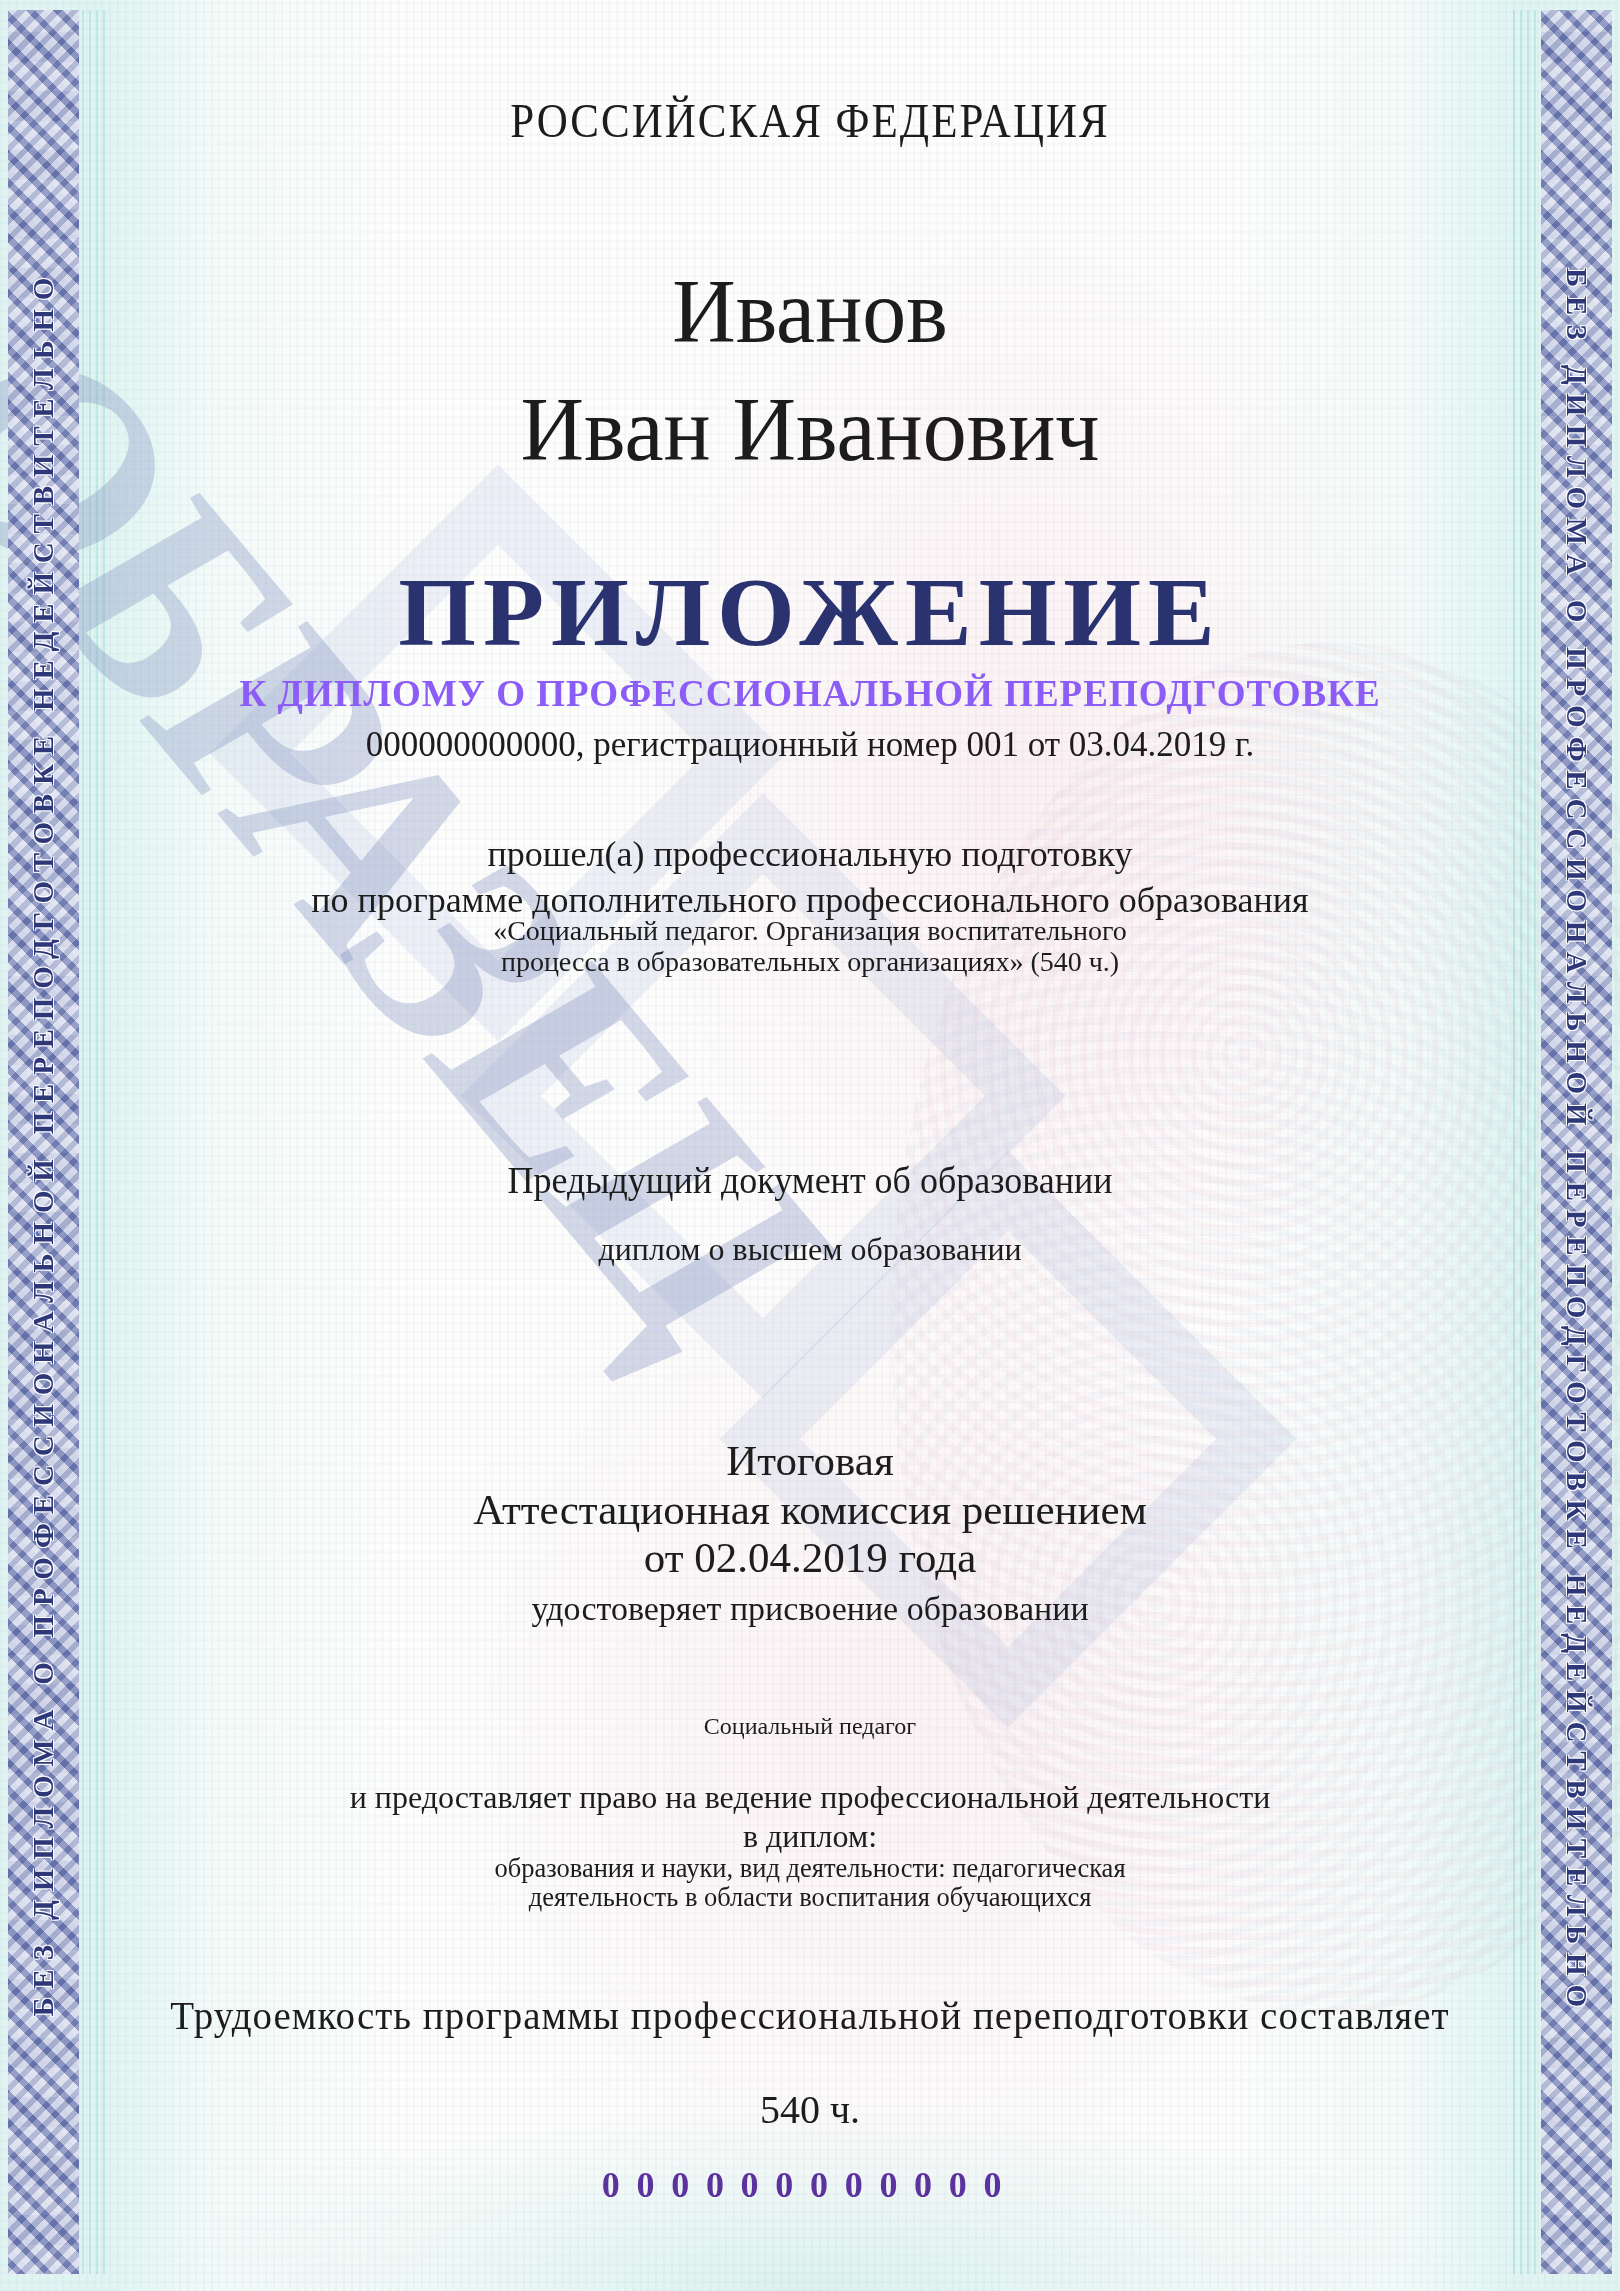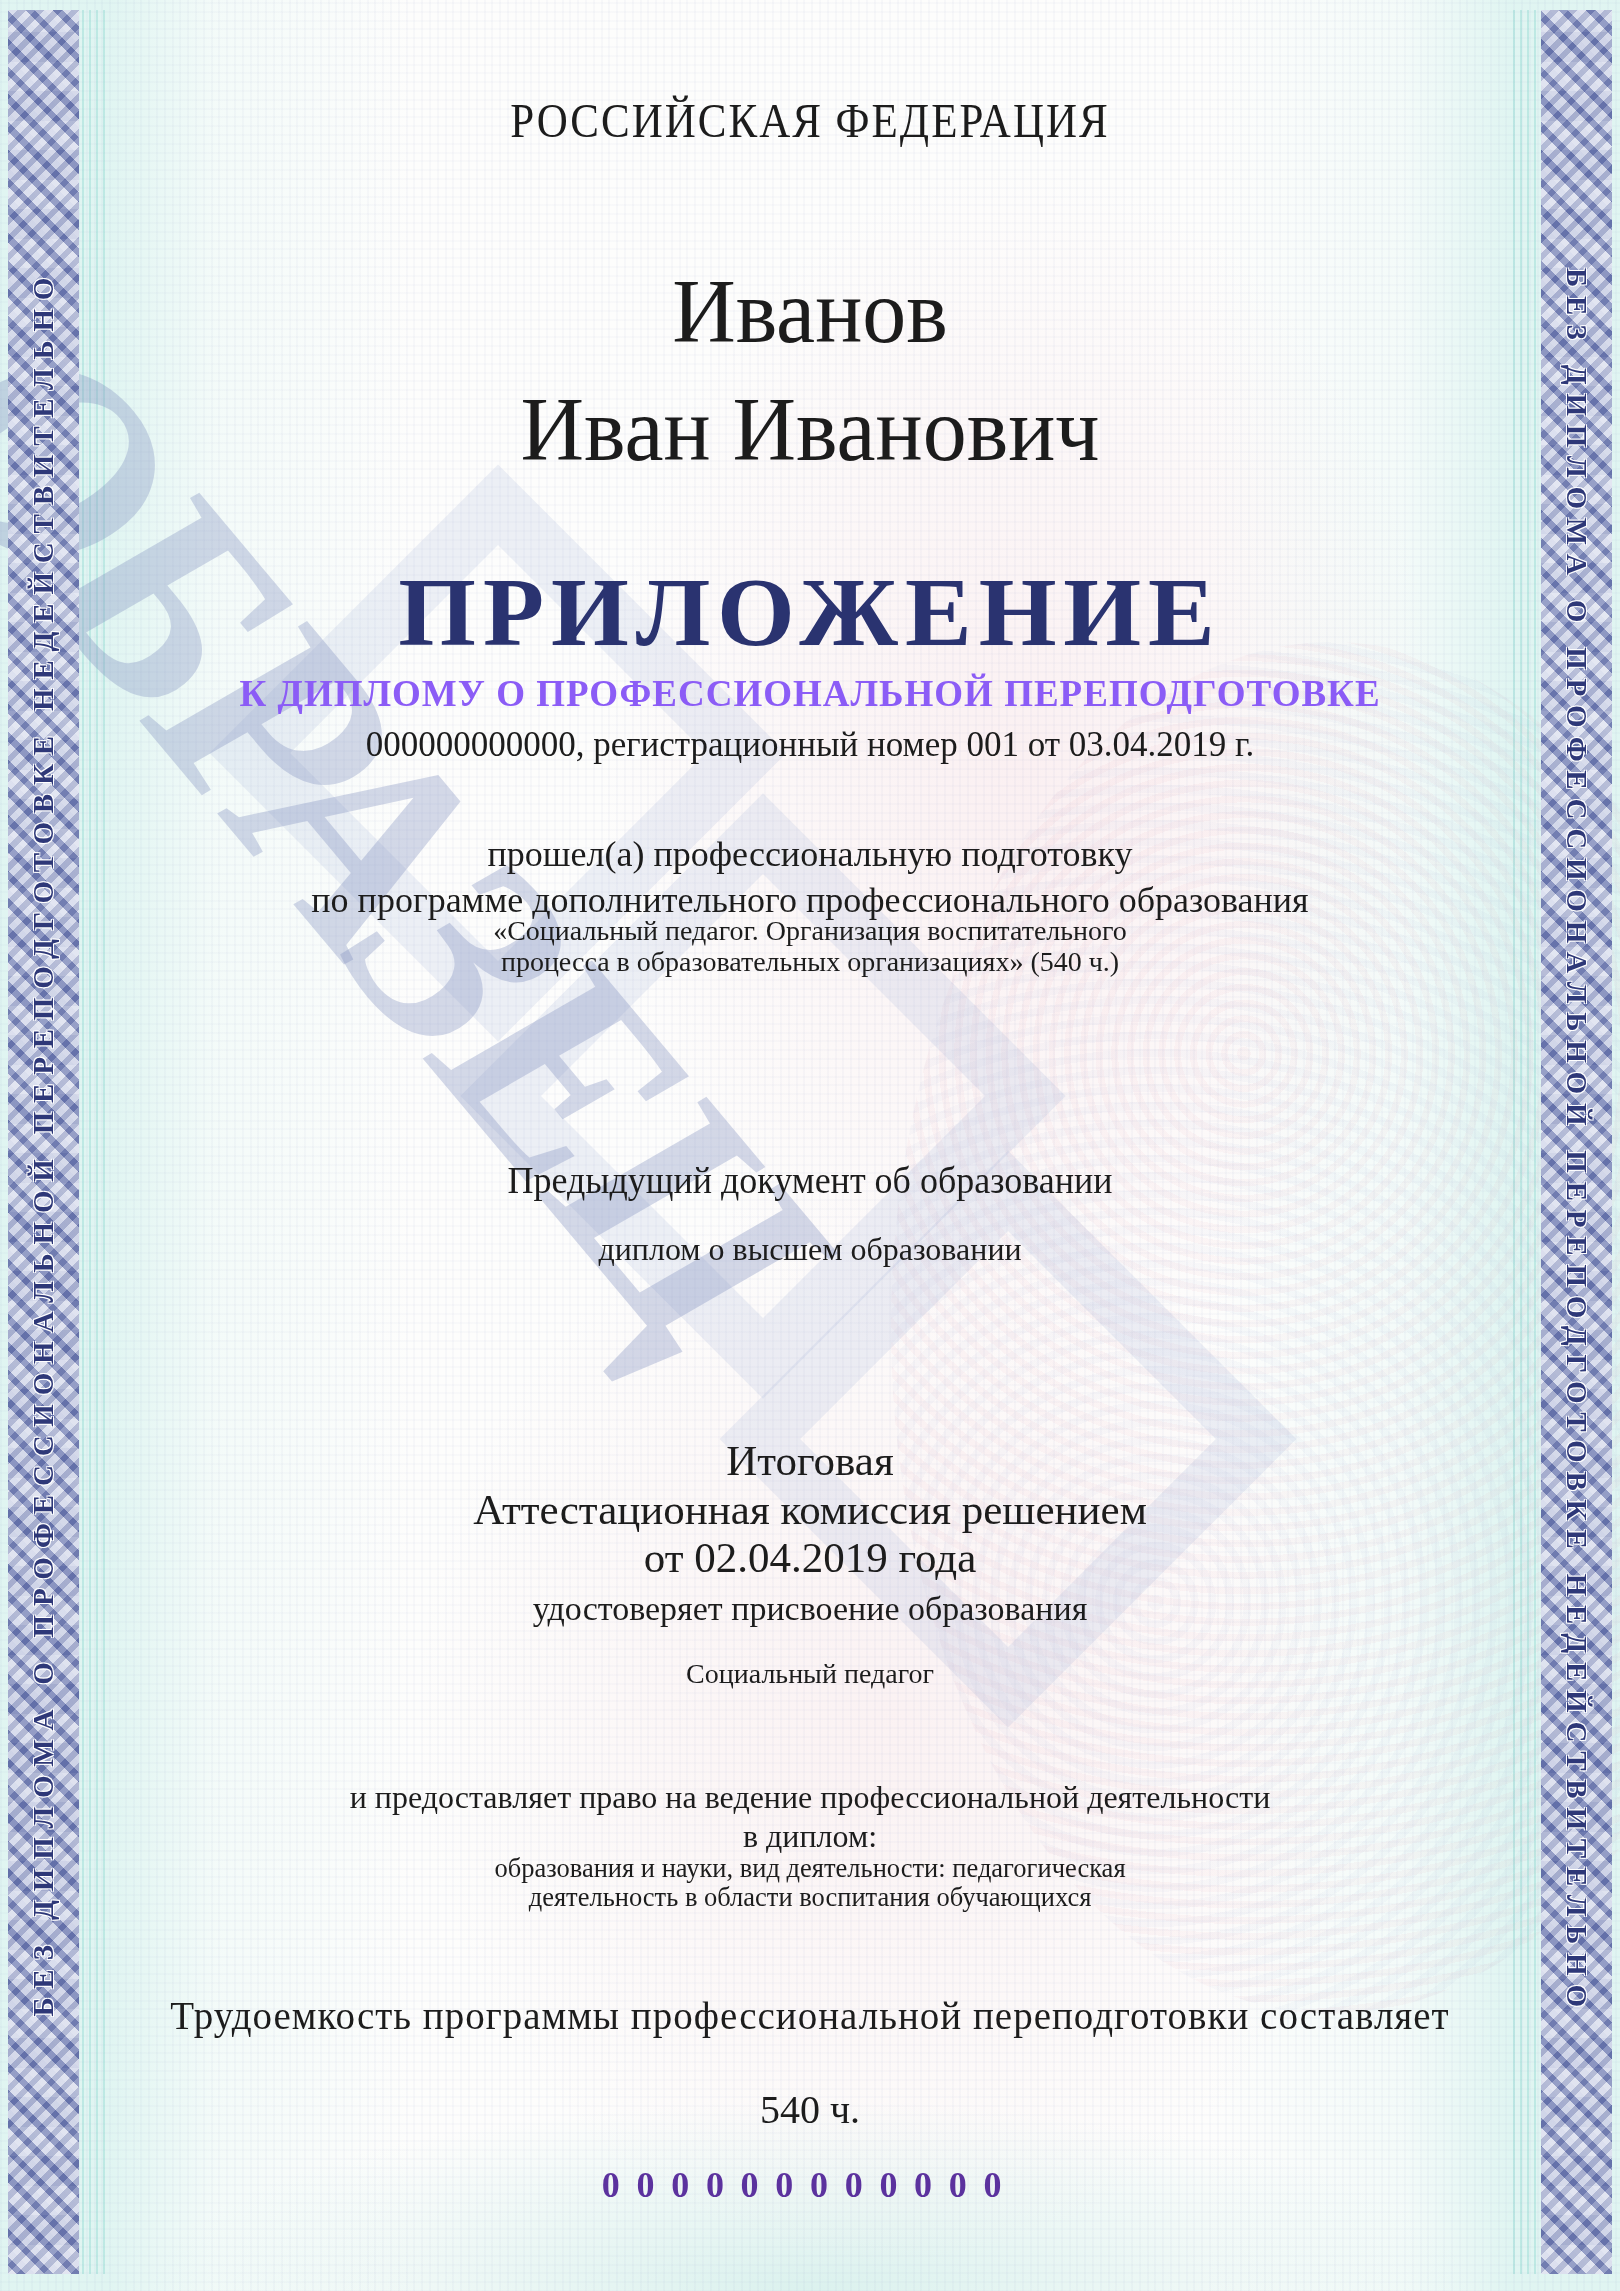--- a/index.html
+++ b/index.html
@@ -80,21 +80,21 @@
   .holder{top:257px;font-size:88px;line-height:1.30;transform:scaleY(1.04);}
   .title{top:555px;font-size:100px;font-weight:700;letter-spacing:6.9px;color:#2a3370;transform:scaleY(0.98);}
   .subtitle{top:672px;font-size:37px;font-weight:700;letter-spacing:1px;color:#8b5cf6;}
   .regline{top:725px;font-size:35px;}
   .training{top:831px;font-size:36px;line-height:1.28;}
   .program{top:915px;font-size:28px;line-height:1.12;}
   .prevdoc-label{top:1159px;font-size:36px;transform:scaleY(1.08);}
   .prevdoc-value{top:1219px;font-size:32px;margin-top:12px;}
   .commission{top:1437px;font-size:43px;line-height:1.13;}
   .qual-label{top:1590px;font-size:34px;}
-  .qual-value{top:1658px;font-size:28px;}
+  .qual-value{top:1713px;font-size:24px;}
   .rights{top:1778px;font-size:32px;line-height:1.22;}
   .sphere{top:1854px;font-size:26.5px;line-height:1.10;}
   .workload{top:1992px;font-size:39px;letter-spacing:1px;transform:scaleY(1.05);}
   .workload-value{top:2086px;font-size:40px;}
   .serial{
     top:2164px;font-size:36px;font-weight:600;letter-spacing:16.7px;
     color:#4c1d95;opacity:.9;
   }
 </style>
 </head>
@@ -146,21 +146,21 @@
   <div class="line prevdoc-label">Предыдущий документ об образовании</div>
 
   <div class="line prevdoc-value">диплом о высшем образовании</div>
 
   <div class="line commission">
     <div>Итоговая</div>
     <div>Аттестационная комиссия решением</div>
     <div>от 02.04.2019 года</div>
   </div>
 
-  <div class="line qual-label">удостоверяет присвоение образования</div>
+  <div class="line qual-label">удостоверяет присвоение образовании</div>
 
   <div class="line qual-value">Социальный педагог</div>
 
   <div class="line rights">
     <div>и предоставляет право на ведение профессиональной деятельности</div>
     <div>в диплом:</div>
   </div>
 
   <div class="line sphere">
     <div>образования и науки, вид деятельности: педагогическая</div>

